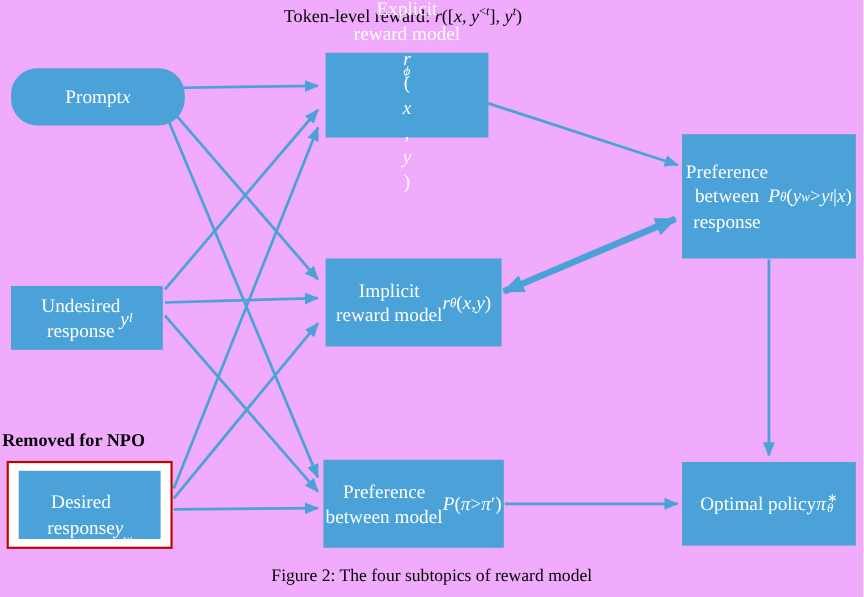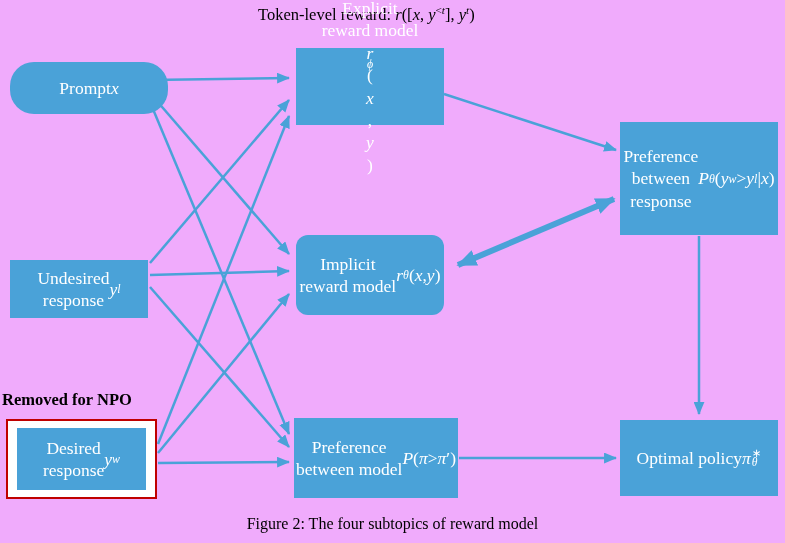--- a/index.html
+++ b/index.html
@@ -15,21 +15,21 @@
   .arrows{position:absolute;left:0;top:0;width:785px;height:543px;}
   .arrow{stroke:var(--box-blue);fill:none;}
   .arrow-head{fill:var(--box-blue);}
   .box{
     position:absolute;background:var(--box-blue);color:#ffffff;
     display:flex;align-items:center;justify-content:center;text-align:center;
     font-size:17.5px;line-height:1.28;
   }
   .box-inner{
     background:var(--box-blue);color:#ffffff;
-    display:flex;align-items:center;justify-content:center;text-align:center;
+    display:flex;align-items:flex-end;justify-content:center;text-align:center;
     font-size:17.5px;line-height:1.28;
   }
   .red-frame{
     position:absolute;border:2px solid var(--highlight-red);
     display:flex;align-items:center;justify-content:center;box-sizing:border-box;
     background:#ffffff;
   }
   .note{position:absolute;font-size:16.5px;line-height:1.32;color:var(--ink);}
   .caption{position:absolute;left:0;right:0;text-align:center;font-size:16px;color:var(--ink);}
   sub,sup{font-size:0.68em;line-height:0;}
@@ -76,21 +76,21 @@
   <div class="box" style="left:10px;top:260px;width:138px;height:58px;">Undesired<br>response <i>y</i><sub><i>l</i></sub></div>
 
   <div class="note" style="left:2px;top:389px;font-weight:bold;">Removed for NPO</div>
 
   <div class="red-frame" style="left:6px;top:419px;width:151px;height:80px;">
     <div class="box-inner" style="width:129px;height:62px;">Desired<br>response <i>y</i><sub><i>w</i></sub></div>
   </div>
 
   <div class="box" style="left:296px;top:48px;width:148px;height:77px;flex-direction:column;">Explicit<br>reward model<br><i>r</i><sub><i>ϕ</i></sub>(<i>x</i>, <i>y</i>)</div>
 
-  <div class="box" style="left:296px;top:235px;width:148px;height:80px;border-radius:12px;">Implicit<br>reward model<br><i>r</i><sub><i>θ</i></sub>(<i>x</i>, <i>y</i>)</div>
+  <div class="box" style="left:296px;top:235px;width:160px;height:80px;">Implicit<br>reward model<br><i>r</i><sub><i>θ</i></sub>(<i>x</i>, <i>y</i>)</div>
 
 
   <div class="box" style="left:294px;top:418px;width:164px;height:80px;">Preference<br>between model<br><i>P</i>(<i>π</i> &gt; <i>π</i>′)</div>
 
   <div class="box" style="left:620px;top:122px;width:158px;height:113px;">Preference<br>between<br>response<br><i>P</i><sub><i>θ</i></sub>(<i>y</i><sub><i>w</i></sub> &gt; <i>y</i><sub><i>l</i></sub>|<i>x</i>)</div>
 
   <div class="box" style="left:620px;top:420px;width:158px;height:76px;">Optimal policy<br><i>π</i><span class="ss">
         <span>∗</span>
         <span><i>θ</i></span>
       </span></div>

